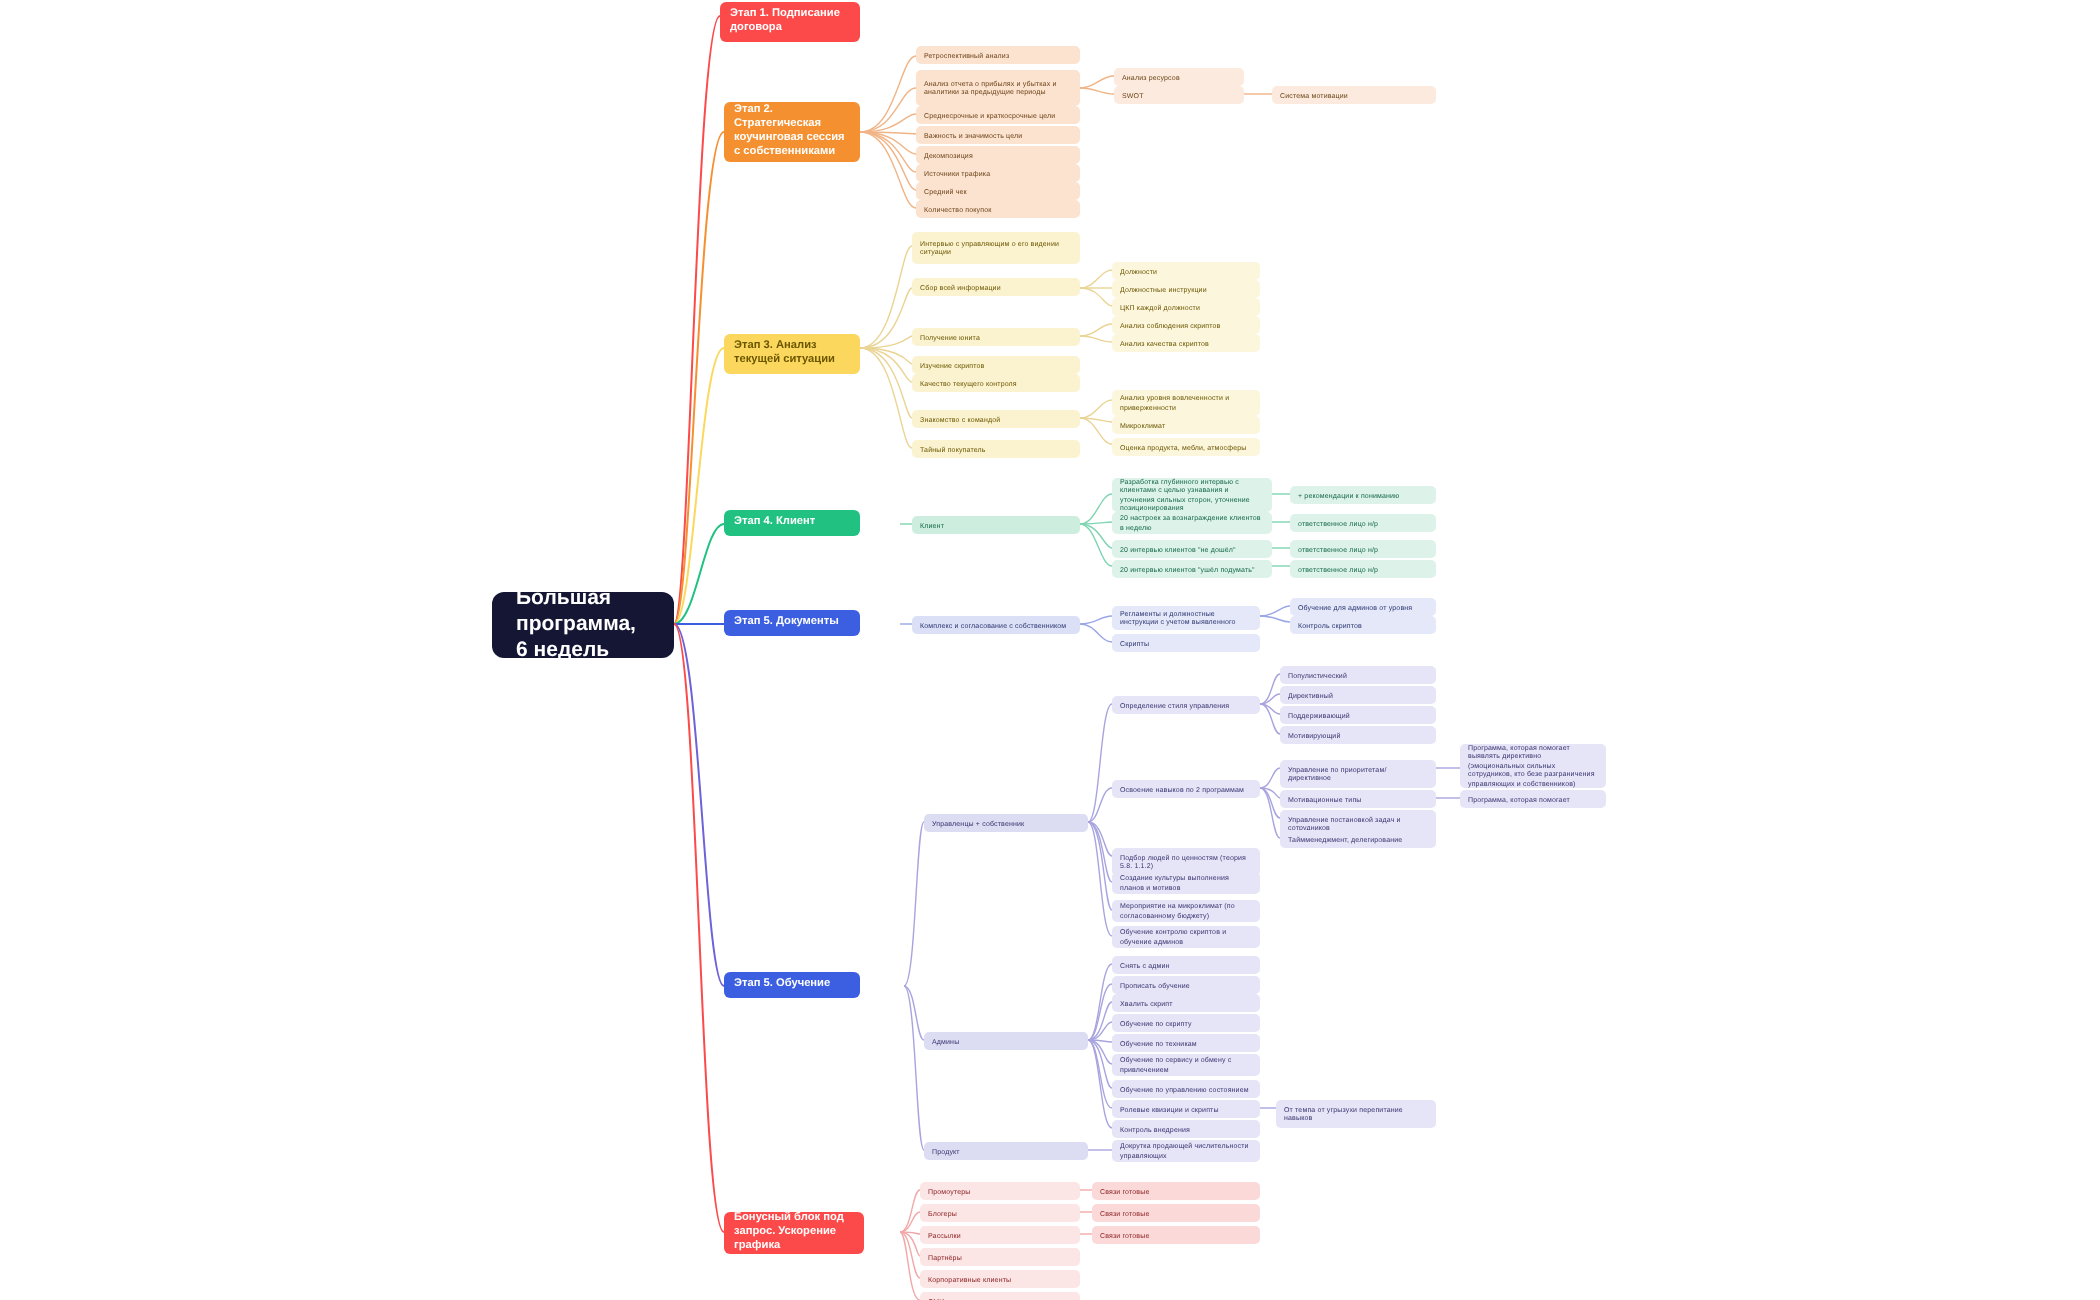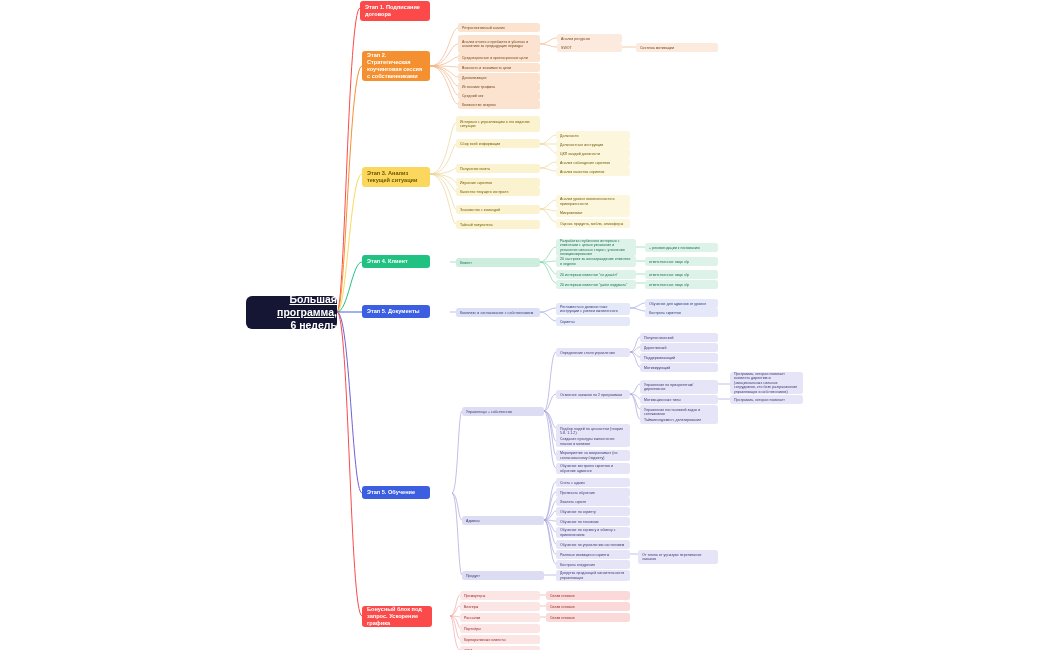--- a/index.html
+++ b/index.html
@@ -20,23 +20,22 @@
     overflow: hidden;
     white-space: normal;
   }
   .node span { display: block; width: 100%; }
 
   
   .root {
     background: #141634; color: #ffffff;
     font-weight: bold; font-size: 10.5px;
     border-radius: 6px;
-    justify-content: center; text-align: right;
-    padding: 6px 0;
-    text-decoration: underline;
+    justify-content: center; text-align: left;
+    padding: 6px 12px;
   }
 
   
   .stage { font-size: 5.6px; font-weight: bold; color: #ffffff; padding: 3px 5px; border-radius: 3px; }
   .stage.s1 { background: #fc4a4a; }
   .stage.s2 { background: #f59030; }
   .stage.s3 { background: #fbd85d; color: #6b5600; }
   .stage.s4 { background: #21c281; }
   .stage.s5 { background: #3b5fe0; }
   .stage.s6 { background: #3b5fe0; }

